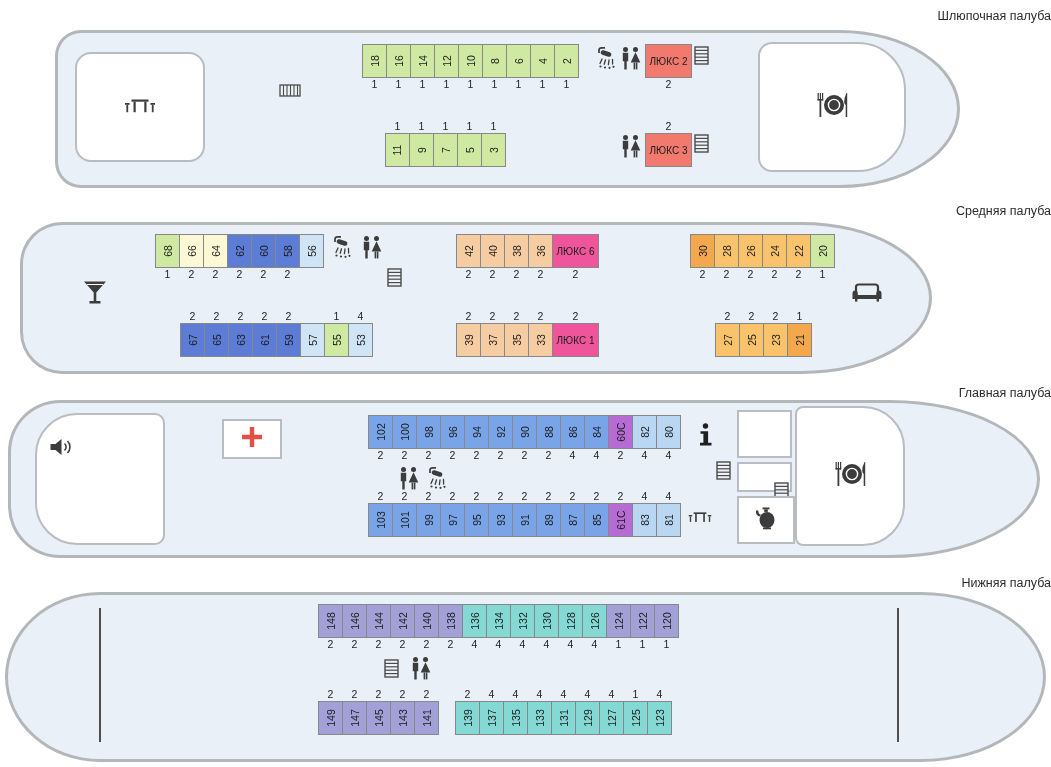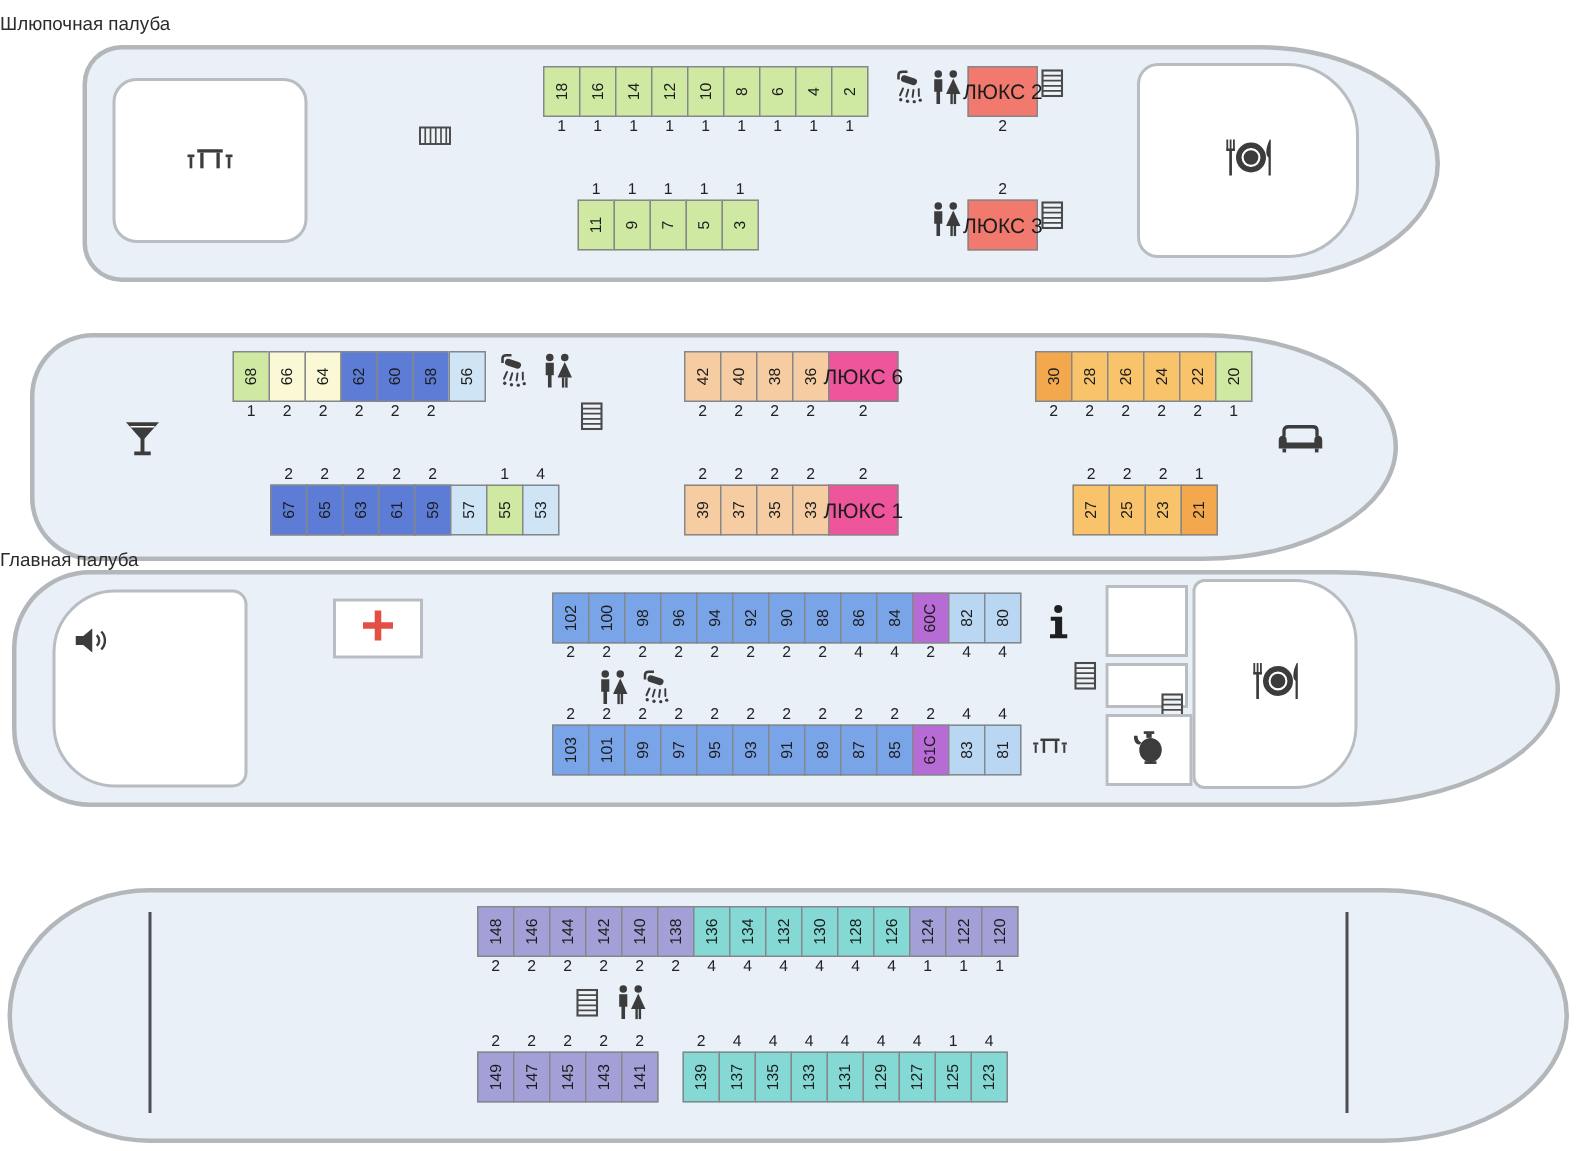--- a/index.html
+++ b/index.html
@@ -1,34 +1,34 @@
 <!DOCTYPE html>
 <html style="--c-green: #cfe9a3; --c-red: #f2796e; --c-cream: #fbf8d6; --c-blue: #5c7cd6; --c-lightblue: #cfe4f5; --c-peach: #f6cda2; --c-pink: #ef559b; --c-orange: #f4a84e; --c-yellow: #f8c36a; --c-mblue: #7aa4e8; --c-purple: #b66cd4; --c-pale: #b9d6f2; --c-lav: #a3a0d8; --c-cyan: #84d9d4; --c-hull: #e9f0f8; --c-hull_border: #b4b7ba; --c-cross: #e25045;"><head>
 <meta charset="utf-8">
 <style>
   * { margin:0; padding:0; box-sizing:border-box; }
   html,body { background:#fff; }
   body { font-family:"Liberation Sans","DejaVu Sans",sans-serif; }
   #ship { position:relative; width:1051px; height:767px; background:#fff; overflow:hidden; }
   .deck { position:absolute; left:0; width:1051px; }
-  .deck-title { position:absolute; left:0; right:0; text-align:left; font-size:12.5px; color:#2b2b2b; }
+  .deck-title { position:absolute; left:0; right:0; text-align:right; font-size:12.5px; color:#2b2b2b; }
   .hull { position:absolute; background:var(--c-hull,#e9f0f8); border:3px solid var(--c-hull_border,#b4b7ba); }
   .hull-boat   { border-radius:26px 120px 120px 26px / 26px 79px 79px 26px; }
   .hull-middle { border-radius:42px 130px 130px 42px / 42px 76px 76px 42px; }
   .hull-main   { border-radius:52px 150px 150px 52px / 52px 79px 79px 52px; }
   .hull-lower  { border-radius:95px 125px 125px 95px / 85px 85px 85px 85px; }
   .room { position:absolute; background:#fff; border:2px solid #b9bcc0; display:flex; align-items:center; justify-content:center; }
   .icon { position:absolute; display:flex; align-items:center; justify-content:center; }
   .strip { position:absolute; display:flex; align-items:flex-start; }
   .cabin { display:flex; flex-direction:column; width:25px; margin-right:-1px; cursor:pointer; }
   .strip.above .cabin { flex-direction:column-reverse; }
   .cabin .cell { height:34px; border:1px solid #85878a; display:flex; align-items:center; justify-content:center; background:#fff; }
   .cabin .vnum { transform:rotate(-90deg); font-size:10.5px; color:#1c1c1c; white-space:nowrap; }
   .cabin.wide { width:47px; }
-  .cabin.wide .vnum { transform:none; font-size:14px; }
+  .cabin.wide .vnum { transform:none; font-size:10px; }
   .cabin .berth { height:13px; line-height:13px; font-size:10.5px; text-align:center; color:#222; }
   .bulkhead { position:absolute; width:2px; background:#4f4f4f; }
   .c-green .cell{background:var(--c-green)} .c-red .cell{background:var(--c-red)}
   .c-cream .cell{background:var(--c-cream)} .c-blue .cell{background:var(--c-blue)}
   .c-lightblue .cell{background:var(--c-lightblue)} .c-peach .cell{background:var(--c-peach)}
   .c-pink .cell{background:var(--c-pink)} .c-orange .cell{background:var(--c-orange)}
   .c-yellow .cell{background:var(--c-yellow)} .c-mblue .cell{background:var(--c-mblue)}
   .c-purple .cell{background:var(--c-purple)} .c-pale .cell{background:var(--c-pale)}
   .c-lav .cell{background:var(--c-lav)} .c-cyan .cell{background:var(--c-cyan)}
 </style>
@@ -272,20 +272,21 @@
             <line x1="1" y1="4.4" x2="14" y2="4.4"></line>
             <line x1="1" y1="7.8" x2="14" y2="7.8"></line>
             <line x1="1" y1="11.2" x2="14" y2="11.2"></line>
             <line x1="1" y1="14.6" x2="14" y2="14.6"></line>
           </g>
         </svg>
     </div>
   </section>
 
   <section class="deck" style="top:196px;height:184px">
+    <div class="deck-title" style="top:8px">Средняя палуба</div>
     <div class="hull hull-middle" style="left:20px;top:26px;width:912px;height:152px"></div>
 
     <div class="icon" style="left:82px;top:84px">
       <svg width="26" height="25" viewBox="0 0 26 25">
           <polygon points="2,1.5 24,1.5 14.3,12.5 14.3,21 18.5,21 18.5,23.5 7.5,23.5 7.5,21 11.7,21 11.7,12.5" fill="#3c3c3c"></polygon>
           <line x1="5" y1="4.5" x2="21" y2="4.5" stroke="#fff" stroke-width="1"></line>
         </svg>
     </div>
 
     <div class="strip below" style="left:155px;top:38px">
@@ -596,21 +597,21 @@
     <div class="icon" style="left:851px;top:86px">
       <svg width="32" height="20" viewBox="0 0 32 20">
           <path d="M5 9 V5 q0-2.5 3-2.5 h16 q3 0 3 2.5 v4" fill="none" stroke="#3c3c3c" stroke-width="2.2"></path>
           <path d="M1.5 11.5 q0-3 2.7-3 q2.6 0 2.6 3 v1.5 h18.4 v-1.5 q0-3 2.6-3 q2.7 0 2.7 3 v5.5 h-29 Z" fill="#3c3c3c"></path>
           <rect x="4" y="17" width="2.4" height="2.6" fill="#3c3c3c"></rect>
           <rect x="25.6" y="17" width="2.4" height="2.6" fill="#3c3c3c"></rect>
         </svg>
     </div>
   </section>
 
-  <section class="deck" style="top:360px;height:190px">
+  <section class="deck" style="top:380px;height:190px">
     <div class="deck-title" style="top:6px">Главная палуба</div>
     <div class="hull hull-main" style="left:8px;top:20px;width:1032px;height:158px"></div>
 
     <div class="room" style="left:35px;top:33px;width:130px;height:132px;border-radius:42px 10px 10px 42px"></div>
     <div class="icon" style="left:49px;top:56px">
       <svg width="26" height="22" viewBox="0 0 26 22">
           <polygon points="1.5,8 6.5,8 12.5,3 12.5,19 6.5,14 1.5,14" fill="#3c3c3c"></polygon>
           <path d="M15.5 7.5 a4.6 4.6 0 0 1 0 7" fill="none" stroke="#3c3c3c" stroke-width="1.6"></path>
           <path d="M18.5 5 a8.6 8.6 0 0 1 0 12" fill="none" stroke="#3c3c3c" stroke-width="1.6"></path>
         </svg>
@@ -911,20 +912,21 @@
             </g>
             <circle cx="18" cy="13" r="10" fill="#3c3c3c"></circle>
             <circle cx="18" cy="13" r="5.6" fill="none" stroke="#fff" stroke-width="1.4"></circle>
             <path d="M30.5 1 q-2.5 5 -2.3 9 q0.1 2 1.5 3 V25 h1.5 V1 Z" fill="#3c3c3c"></path>
           </svg>
       </span>
     </div>
   </section>
 
   <section class="deck" style="top:570px;height:197px">
+    <div class="deck-title" style="top:6px">Нижняя палуба</div>
     <div class="hull hull-lower" style="left:5px;top:22px;width:1041px;height:170px"></div>
     <div class="bulkhead" style="left:99px;top:38px;height:134px"></div>
     <div class="bulkhead" style="left:897px;top:38px;height:134px"></div>
 
     <div class="strip below" style="left:318px;top:34px">
 
         <div class="cabin c-lav">
           <div class="cell">
             <span class="vnum">148</span>
           </div>

